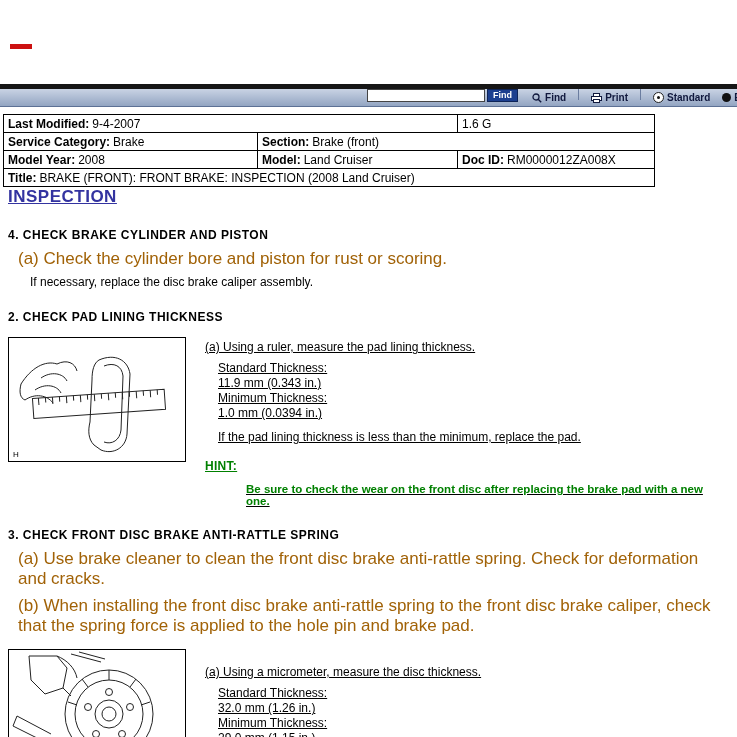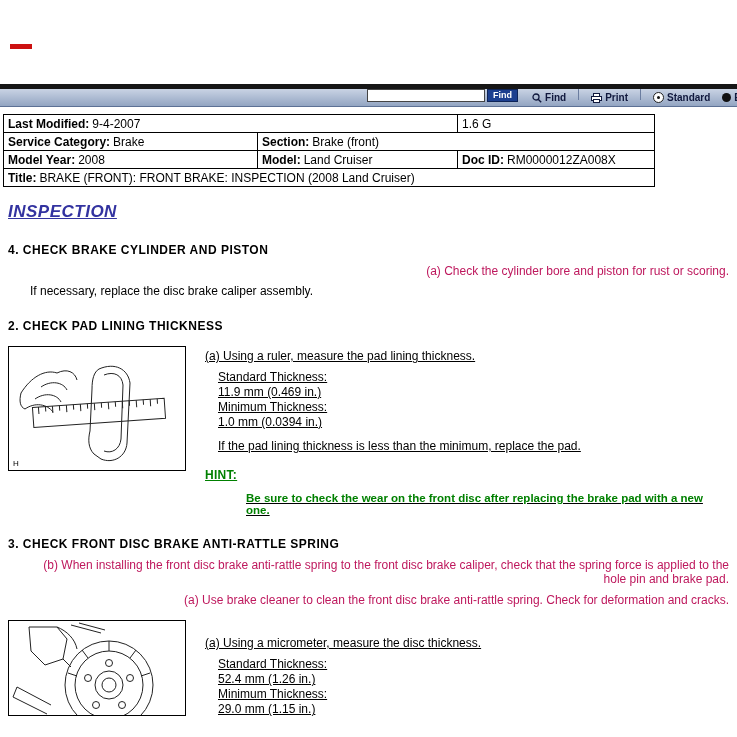--- a/index.html
+++ b/index.html
@@ -52,27 +52,27 @@
   table.doc td{
     border:1px solid #000;padding:1px 4px;height:15px;
     overflow:hidden;white-space:nowrap;
   }
   table.doc b{font-weight:bold;}
   table.doc .v{margin-left:3px;}
 
   
   .content{padding:0 8px;}
   .main-heading{
-    display:inline-block;margin-top:15px;color:#3333a0;font-size:17px;
-    font-weight:bold;text-decoration:underline;letter-spacing:0.5px;cursor:pointer;font-style:italic;
+    display:inline-block;color:#3333a0;font-size:17px;
+    font-weight:bold;text-decoration:underline;letter-spacing:0.5px;cursor:pointer;
   }
   .sec-head{
     font-size:12px;font-weight:bold;letter-spacing:0.5px;margin-top:21px;color:#000;
   }
-  .step{font-size:12px;margin:7px 0 0 10px;color:#be185d;text-align:right;}
+  .step{font-size:17px;margin:7px 0 0 10px;color:#a16207;}
   .substep{font-size:12px;margin:6px 0 0 22px;color:#000;}
 
   .fig-row{display:flex;align-items:flex-start;margin-top:13px;}
   .fig-box{
     position:relative;width:176px;border:1px solid #000;background:#fff;flex:none;
   }
   .fig-box.f1{height:123px;}
   .fig-box.f2{height:94px;}
   .fig-label{position:absolute;left:4px;bottom:2px;font-size:8px;color:#000;}
   .fig-text{margin-left:19px;width:520px;font-size:12px;text-decoration:underline;}
@@ -230,34 +230,34 @@
             </g>
           </g>
         </svg>
         <span class="fig-label">H</span>
       </div>
 
       <div class="fig-text">
         <div class="fig-step">(a) Using a ruler, measure the pad lining thickness.</div>
         <div class="spec">
           <div>Standard Thickness:</div>
-          <div>11.9 mm (0.469 in.)</div>
+          <div>11.9 mm (0.343 in.)</div>
           <div>Minimum Thickness:</div>
           <div>1.0 mm (0.0394 in.)</div>
         </div>
         <div class="fig-note">If the pad lining thickness is less than the minimum, replace the pad.</div>
         <div class="hint-label">HINT:</div>
         <div class="hint-text">Be sure to check the wear on the front disc after replacing the brake pad with a new one.</div>
       </div>
     </div>
 
     
     <div class="sec-head">3. CHECK FRONT DISC BRAKE ANTI-RATTLE SPRING</div>
+    <div class="step">(a) Use brake cleaner to clean the front disc brake anti-rattle spring. Check for deformation and cracks.</div>
     <div class="step">(b) When installing the front disc brake anti-rattle spring to the front disc brake caliper, check that the spring force is applied to the hole pin and brake pad.</div>
-    <div class="step">(a) Use brake cleaner to clean the front disc brake anti-rattle spring. Check for deformation and cracks.</div>
 
     
 
     <div class="fig-row">
       <div class="fig-box f2">
         <svg class="lineart" width="176" height="94" viewBox="0 0 176 94">
           <g fill="none" stroke="#222" stroke-width="1">
 
             <circle cx="100" cy="64" r="44"></circle>
             <circle cx="100" cy="64" r="34"></circle>
@@ -287,21 +287,21 @@
             <line x1="62" y1="4" x2="92" y2="12"></line>
             <line x1="70" y1="2" x2="96" y2="9"></line>
           </g>
         </svg>
       </div>
 
       <div class="fig-text">
         <div class="fig-step" style="margin-top:16px;">(a) Using a micrometer, measure the disc thickness.</div>
         <div class="spec">
           <div>Standard Thickness:</div>
-          <div>52.4 mm (1.26 in.)</div>
+          <div>32.0 mm (1.26 in.)</div>
           <div>Minimum Thickness:</div>
           <div>29.0 mm (1.15 in.)</div>
         </div>
       </div>
     </div>
 
   </div>
 </div>
 
 </body></html>

